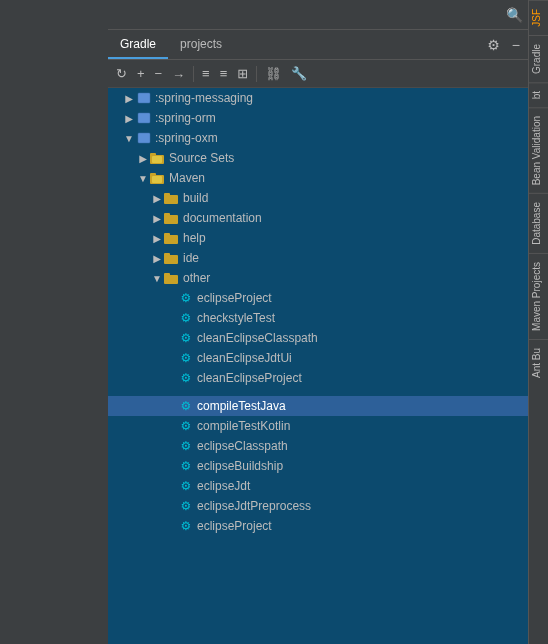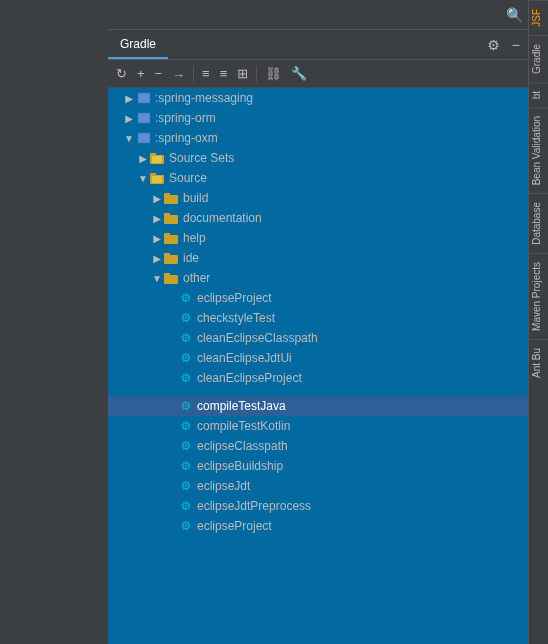--- a/index.html
+++ b/index.html
@@ -107,21 +107,21 @@
       height: 16px;
       background: #555;
       margin: 0 2px;
     }
 
     
     .tree-area {
       flex: 1;
       overflow-y: auto;
       overflow-x: hidden;
-      background: #0369a1;
+      background: #0c4a6e;
     }
     .tree-area::-webkit-scrollbar { width: 8px; }
     .tree-area::-webkit-scrollbar-track { background: #3c3f41; }
     .tree-area::-webkit-scrollbar-thumb { background: #555; }
 
     .tree-item {
       display: flex;
       align-items: center;
       height: 20px;
       padding-right: 4px;
@@ -197,20 +197,21 @@
 <div class="left-panel"></div>
 
 <div class="main-panel">
 
   <div class="top-bar">
     <span class="search-icon-top">🔍</span>
   </div>
 
   <div class="tab-bar">
     <div class="tab active">Gradle</div>
+    <div class="tab">projects</div>
     <div class="tab-actions">
       <button class="tab-action-btn">⚙</button>
       <button class="tab-action-btn">−</button>
     </div>
   </div>
 
   <div class="toolbar">
     <button class="toolbar-btn">↻</button>
     <button class="toolbar-btn">+</button>
     <button class="toolbar-btn">−</button>
@@ -275,21 +276,21 @@
     <div class="tree-item">
       <span class="indent" style="width:28px"></span>
       <span class="arrow expanded"></span>
       <span class="item-icon">
         <svg width="16" height="14" viewBox="0 0 16 14">
           <rect x="0" y="4" width="14" height="9" rx="1" fill="#c9a227"></rect>
           <rect x="0" y="2" width="6" height="4" rx="1" fill="#c9a227"></rect>
           <rect x="2" y="5" width="10" height="7" rx="1" fill="#e8d44d" opacity="0.7"></rect>
         </svg>
       </span>
-      <span class="item-text">Source</span>
+      <span class="item-text">Maven</span>
     </div>
 
     <div class="tree-item">
       <span class="indent" style="width:42px"></span>
       <span class="arrow collapsed"></span>
       <span class="item-icon">
         <svg width="16" height="14" viewBox="0 0 16 14">
           <rect x="0" y="4" width="14" height="9" rx="1" fill="#c9a227"></rect>
           <rect x="0" y="2" width="6" height="4" rx="1" fill="#c9a227"></rect>
         </svg>

